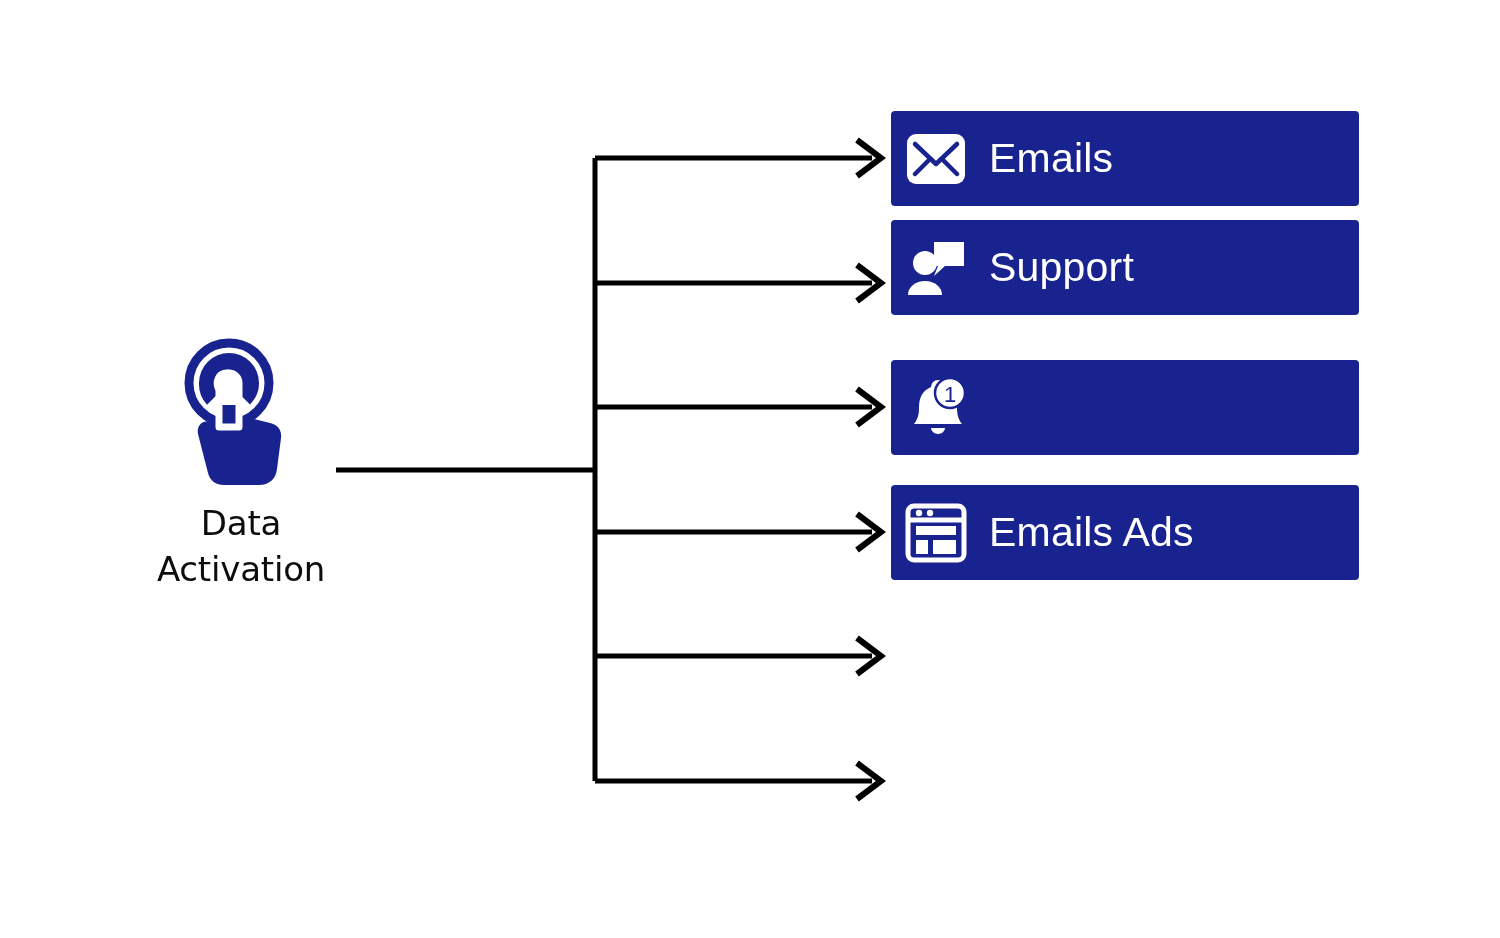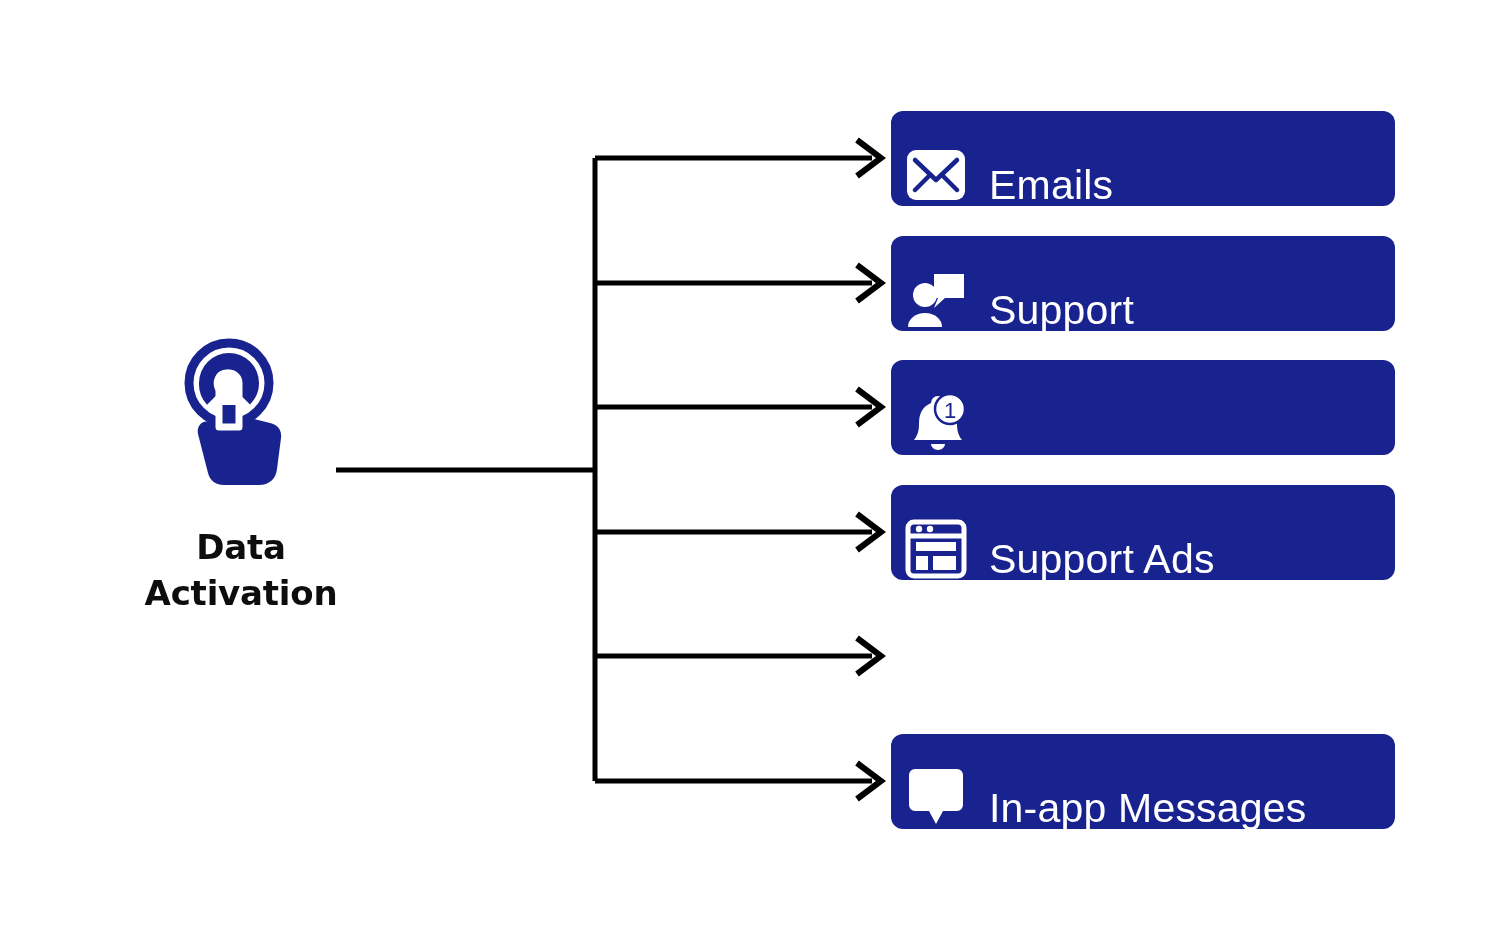--- a/index.html
+++ b/index.html
@@ -32,46 +32,45 @@
     width: 115px;
     height: 150px;
   }
   #source-label {
     position: absolute;
     left: 0px;
     top: 165px;
     width: 200px;
     text-align: center;
     font-family: "DejaVu Sans", sans-serif;
-    font-weight: bold;
+    font-weight: normal;
     font-size: 34px;
     line-height: 46px;
     color: #0d0d0d;
     letter-spacing: -0.2px;
     white-space: pre-line;
-    margin-top: 24px;
   }
   
   #connectors {
     position: absolute;
     left: 0;
     top: 0;
     width: 1500px;
     height: 938px;
   }
   
   .card {
     position: absolute;
     left: 891px;
-    width: 504px;
+    width: 468px;
     height: 95px;
     background: #19238f;
-    border-radius: 12px;
+    border-radius: 4px;
     display: flex;
-    align-items: flex-end;
+    align-items: center;
   }
   .card-icon {
     width: 62px;
     height: 62px;
     margin-left: 14px;
     margin-right: 22px;
     flex: 0 0 auto;
     display: block;
   }
   .card-label {
@@ -134,21 +133,21 @@
   <div class="card" style="top:111px">
     <svg class="card-icon" viewBox="0 0 62 62">
       <rect x="2" y="6" width="58" height="50" rx="9" fill="#ffffff"></rect>
       <path d="M10 16 L31 36 L52 16" fill="none" stroke="#19238f" stroke-width="4.5" stroke-linecap="round" stroke-linejoin="round"></path>
       <path d="M10 46 L23 33" fill="none" stroke="#19238f" stroke-width="4.5" stroke-linecap="round"></path>
       <path d="M52 46 L39 33" fill="none" stroke="#19238f" stroke-width="4.5" stroke-linecap="round"></path>
     </svg>
     <span class="card-label">Emails</span>
   </div>
 
-  <div class="card" style="top:236px">
+  <div class="card" style="top:220px">
     <svg class="card-icon" viewBox="0 0 62 62">
       <circle cx="20" cy="26" r="12" fill="#ffffff"></circle>
       <path d="M3 58 a17 14 0 0 1 34 0 z" fill="#ffffff"></path>
       <path d="M29 5 L59 5 L59 29 L40 29 L29 39 L33 29 L29 29 Z" fill="#ffffff"></path>
     </svg>
     <span class="card-label">Support</span>
   </div>
 
   <div class="card" style="top:360px">
     <svg class="card-icon" viewBox="0 0 62 62">
@@ -162,24 +161,18 @@
   <div class="card" style="top:485px">
     <svg class="card-icon" viewBox="0 0 62 62">
       <rect x="3" y="4" width="56" height="54" rx="6" fill="none" stroke="#ffffff" stroke-width="5"></rect>
       <line x1="3" y1="18" x2="59" y2="18" stroke="#ffffff" stroke-width="5"></line>
       <circle cx="14" cy="11" r="3.2" fill="#ffffff"></circle>
       <circle cx="25" cy="11" r="3.2" fill="#ffffff"></circle>
       <rect x="11" y="24" width="40" height="9" fill="#ffffff"></rect>
       <rect x="11" y="38" width="12" height="14" fill="#ffffff"></rect>
       <rect x="28" y="38" width="23" height="14" fill="#ffffff"></rect>
     </svg>
-    <span class="card-label">Support Ads</span>
+    <span class="card-label">Emails Ads</span>
   </div>
 
 
-  <div class="card" style="top:734px">
-    <svg class="card-icon" viewBox="0 0 62 62">
-      <path d="M4 8 a6 6 0 0 1 6 -6 l42 0 a6 6 0 0 1 6 6 l0 30 a6 6 0 0 1 -6 6 l-14 0 l-7 13 l-7 -13 l-14 0 a6 6 0 0 1 -6 -6 z" fill="#ffffff"></path>
-    </svg>
-    <span class="card-label">In-app Messages</span>
-  </div>
 
 </div>
 
 </body></html>

